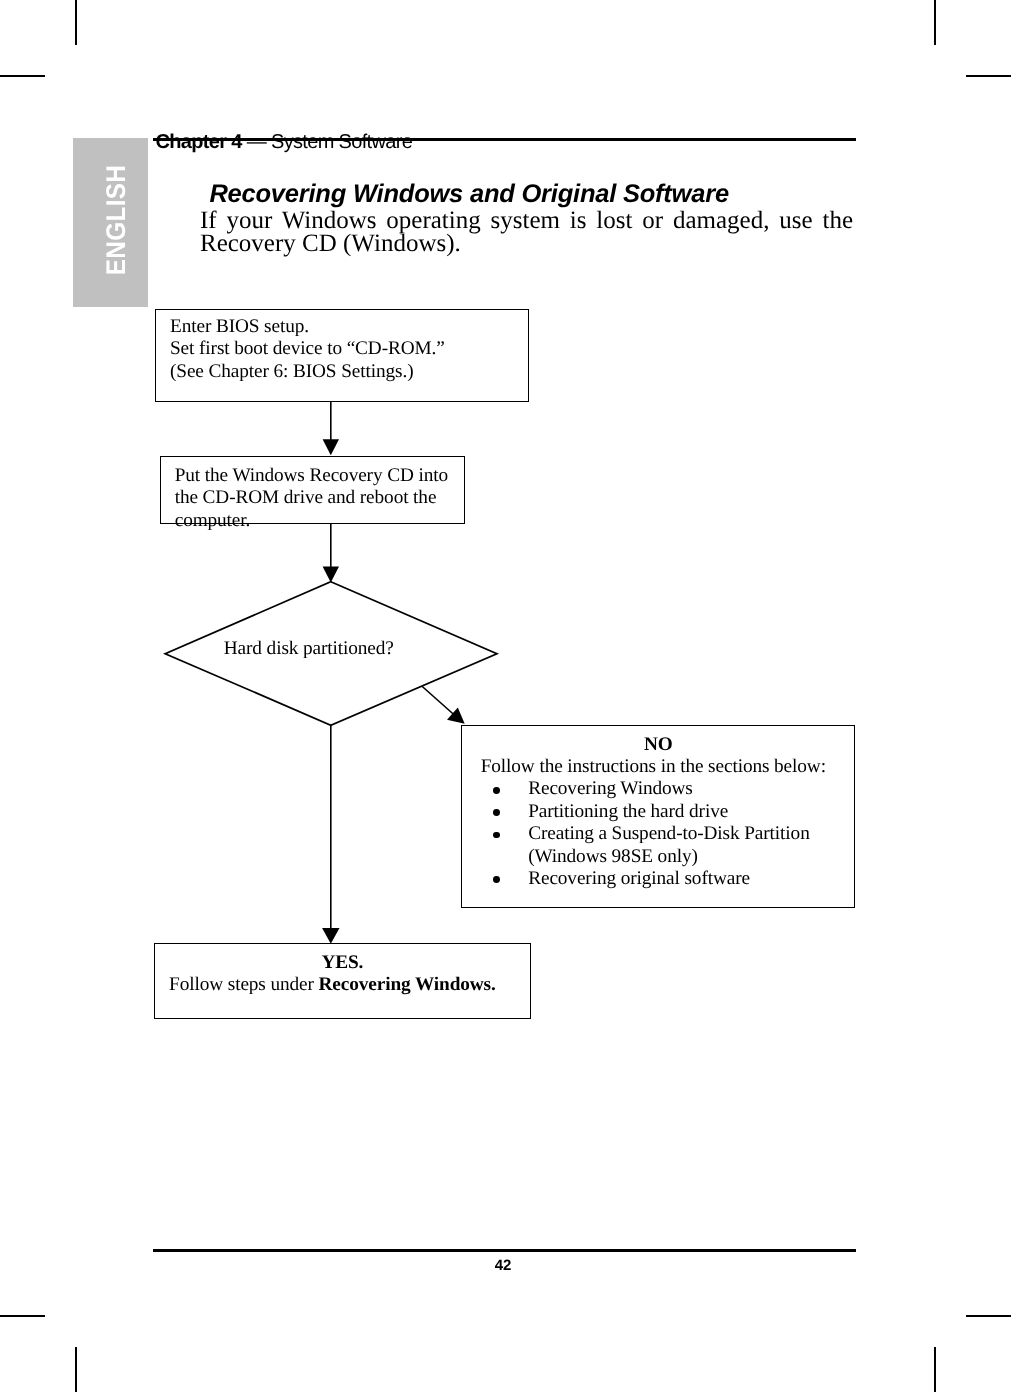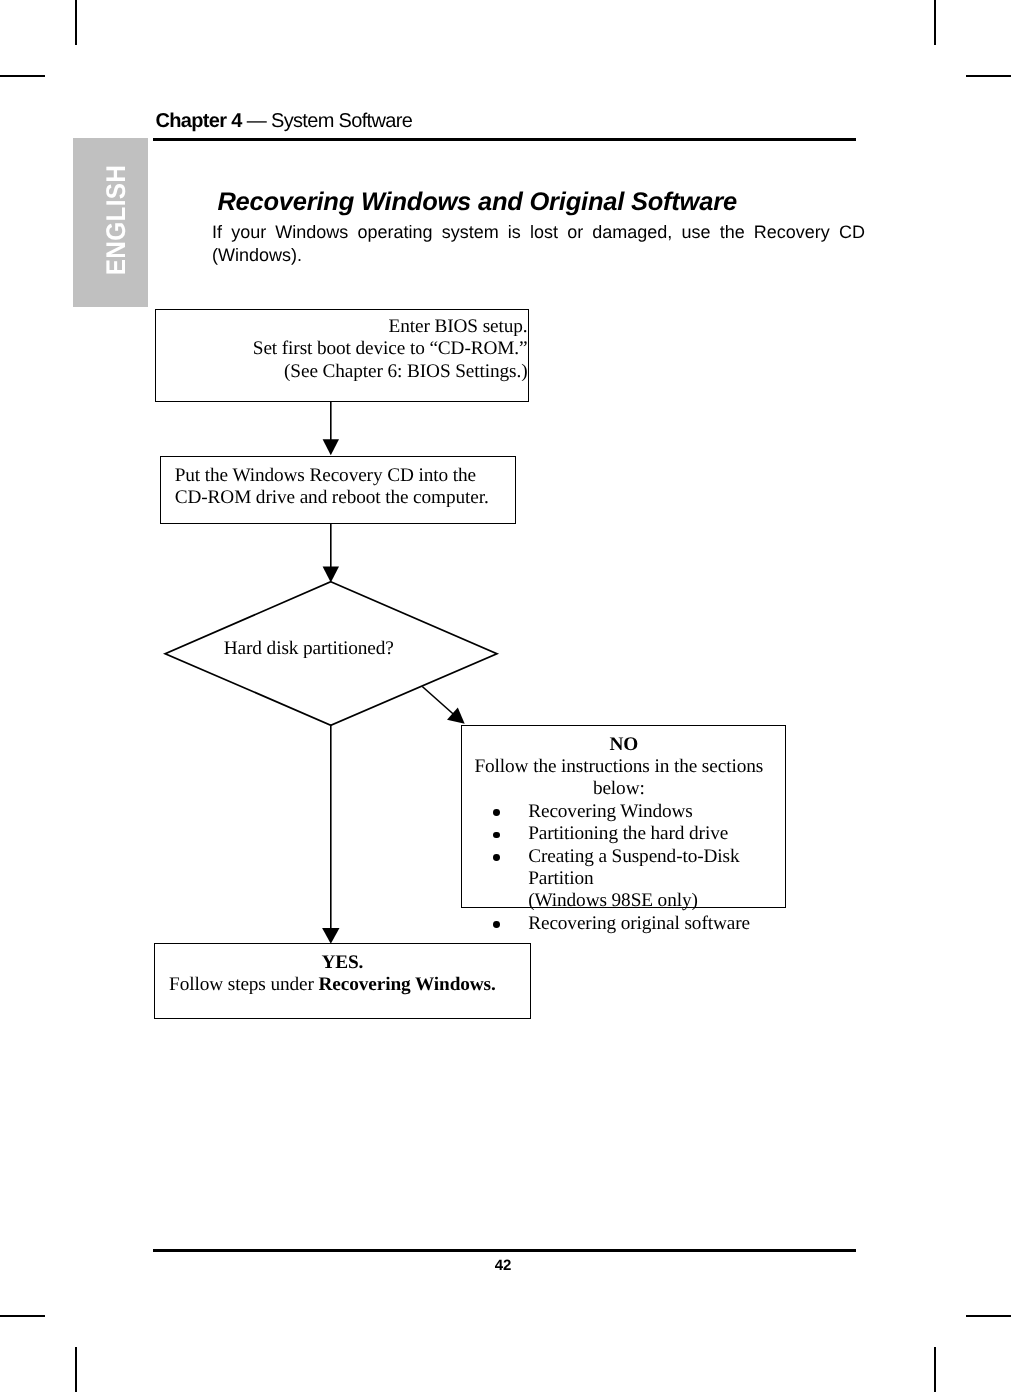--- a/index.html
+++ b/index.html
@@ -14,42 +14,42 @@
 
   
   #sidetab{position:absolute;left:73px;top:138px;width:75px;height:169px;
       background:#c0c0c0;}
   #sidetab .lbl{position:absolute;left:calc(50% + 5px);top:calc(50% - 3px);color:#fff;
       font-family:"Liberation Sans",sans-serif;font-weight:bold;font-size:27px;
       letter-spacing:0.4px;white-space:nowrap;
       transform:translate(-50%,-50%) rotate(-90deg) scaleX(0.90);transform-origin:center center;}
 
   
-  #runhead{position:absolute;left:155.5px;top:110px;
+  #runhead{position:absolute;left:155.5px;top:131px;
       font-family:"Liberation Sans",sans-serif;font-size:20px;white-space:nowrap;
       letter-spacing:-0.66px;}
   #runhead b{font-weight:bold;}
   #headrule{position:absolute;left:153px;top:137.8px;width:703px;height:3.1px;background:#000;}
 
   
-  #sectitle{position:absolute;left:201.4px;top:171.7px;margin:16px;
+  #sectitle{position:absolute;left:201.4px;top:171.7px;margin:8px;
       font-family:"Liberation Sans",sans-serif;font-weight:bold;font-style:italic;
       font-size:25.5px;white-space:nowrap;letter-spacing:-0.22px;}
   #intro{position:absolute;left:200px;top:209px;width:653px;
-      font-family:Liberation Sans, sans-serif;font-size:18px;line-height:23px;
-      text-align:justify;text-align-last:left;margin:12px;}
+      font-family:Liberation Serif, serif;font-size:25px;line-height:23px;
+      text-align:justify;text-align-last:left;margin:0;}
 
   
   .fbox{position:absolute;border:1.4px solid #000;box-sizing:border-box;
       font-size:19.3px;line-height:22.4px;letter-spacing:-0.11px;}
 
   #decision-label{position:absolute;left:223.8px;top:637.6px;font-size:19.3px;
       letter-spacing:-0.11px;white-space:nowrap;line-height:22.4px;}
 
-  #box-bios{padding:6px 0 0 14.5px;text-align:right;}
+  #box-bios{padding:6px 0 0 14.5px;}
   #box-bios .bl{height:22.4px;}
   #box-cd{padding:0;}
   #box-cd .bl{padding:8px 10px 0 14px;}
   #box-no{padding:0;text-align:center;}
   #box-no .nohead{font-weight:bold;padding-top:7.5px;}
   #box-no .nolead{text-align:center;padding-right:10px;}
   #box-no .nolist{margin:0;padding:0 0 0 29.5px;list-style:none;text-align:left;}
   #box-no .nolist li{position:relative;padding-left:36.4px;}
   #box-no .bullet{position:absolute;left:1.2px;top:8.4px;
       width:6.8px;height:6.8px;border-radius:50%;background:#000;}
@@ -103,27 +103,27 @@
     <line x1="330.8" y1="724.5" x2="330.8" y2="930" stroke="#000" stroke-width="1.6"></line>
     <polygon points="322.1,928 339.5,928 330.8,943.8" fill="#000"></polygon>
   </svg>
 
   <div class="fbox" id="box-bios" style="left:154.5px;top:308.8px;width:374px;height:93px;">
     <div class="bl">Enter BIOS setup.</div>
     <div class="bl">Set first boot device to “CD-ROM.”</div>
     <div class="bl">(See Chapter 6: BIOS Settings.)</div>
   </div>
 
-  <div class="fbox" id="box-cd" style="left:159.7px;top:455.8px;width:356px;height:68.5px;">
+  <div class="fbox" id="box-cd" style="left:159.7px;top:455.8px;width:305px;height:68.5px;">
     <div class="bl">Put the Windows Recovery CD into the CD-ROM drive and reboot the computer.</div>
   </div>
 
   <div id="decision-label">Hard disk partitioned?</div>
 
-  <div class="fbox" id="box-no" style="left:461.3px;top:725px;width:325px;height:182.5px;">
+  <div class="fbox" id="box-no" style="left:461.3px;top:725px;width:394px;height:182.5px;">
     <div class="nohead">NO</div>
     <div class="nolead">Follow the instructions in the sections below:</div>
     <ul class="nolist">
       <li><span class="bullet"></span><span>Recovering Windows</span></li>
       <li><span class="bullet"></span><span>Partitioning the hard drive</span></li>
       <li><span class="bullet"></span><span>Creating a Suspend-to-Disk Partition</span><br><span>(Windows 98SE only)</span></li>
       <li><span class="bullet"></span><span>Recovering original software</span></li>
     </ul>
   </div>
 

